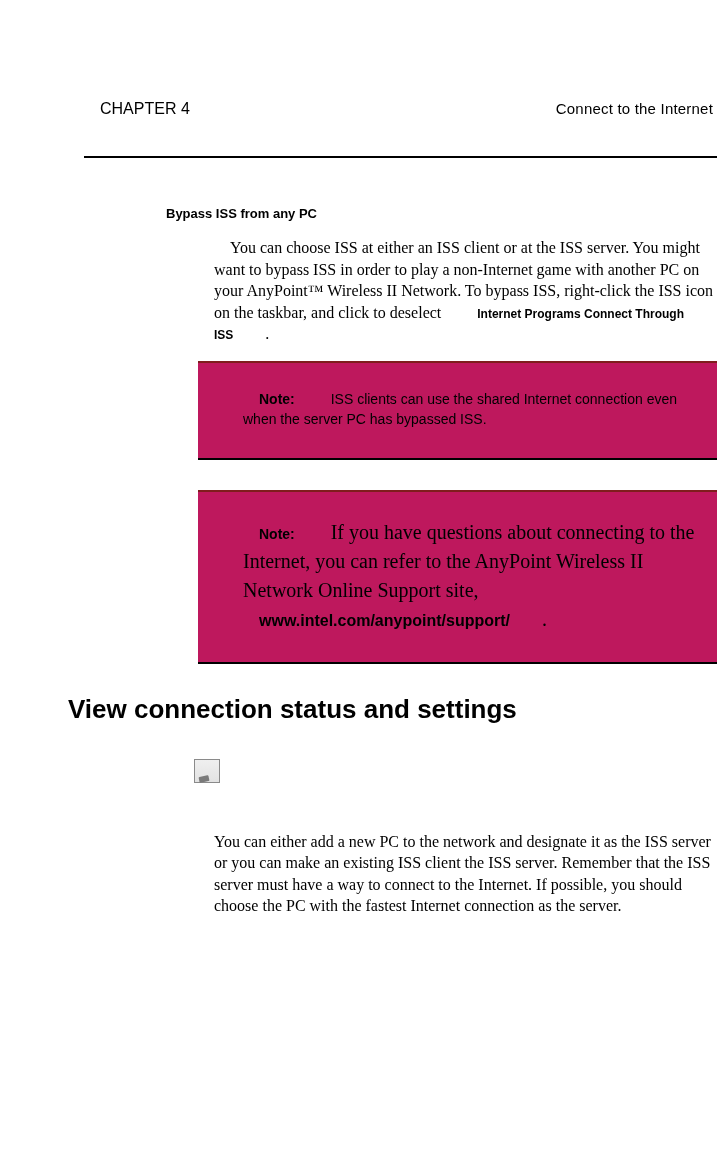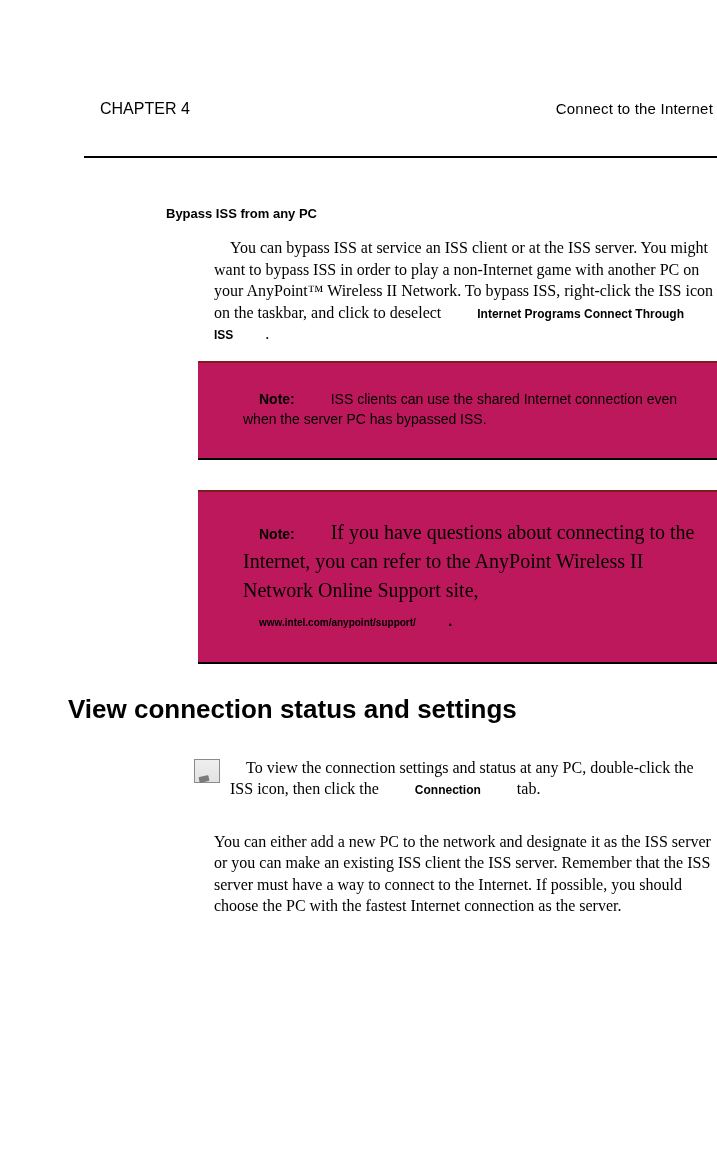--- a/index.html
+++ b/index.html
@@ -11,21 +11,21 @@
   .content-col { margin-left: 130px; margin-right: 10px; }
   .h3 { font-family: Arial, Helvetica, sans-serif; font-weight: 700; font-size: 13px; margin-left: 98px; margin-bottom: 14px; }
   .h2 { font-family: Liberation Sans, sans-serif; font-weight: 700; font-size: 26px; margin-top: 22px; margin-bottom: 16px; margin-left: 0; }
   .body-p { font-size: 16px; line-height: 1.35; margin-bottom: 16px; }
   .body-p .sans-bold { font-family: Arial, Helvetica, sans-serif; font-weight: 700; font-size: 12px; }
   .note-box { background: #be185d; border-top: 2px solid #7f1d1d; border-bottom: 2px solid #000; padding: 10px 14px 12px 29px; margin: 14px 0 30px 0; }
   .note-box.tight { margin-bottom: 20px; }
   .note-text { font-family: Arial, Helvetica, sans-serif; font-size: 14px; line-height: 1.45; }
   .note-text .serif { font-family: "Times New Roman", Times, serif; font-size: 20px; }
   .note-label { font-family: Arial, Helvetica, sans-serif; font-weight: 700; font-size: 14px; }
-  .inner-sans-bold { font-family: Arial, Helvetica, sans-serif; font-weight: 700; font-size: 10px; }
+  .inner-sans-bold { font-family: Arial, Helvetica, sans-serif; font-weight: 700; font-size: 16px; }
   .icon-row { display: flex; align-items: flex-start; }
   .icon-row .icon-slot { width: 30px; flex: 0 0 30px; margin-left: -36px; margin-right: 6px; margin-top: 2px; }
   .iss-icon-box { width: 26px; height: 24px; border: 1px solid #8a8a8a; background: linear-gradient(#efefef,#e2e2e2); display:flex; align-items:center; justify-content:center; }
   .iss-icon-glyph { width: 18px; height: 18px; border-radius: 50%; background: radial-gradient(circle at 35% 35%, #cfe0ff 8%, #7aa0d8 40%, #3a5f99 70%); position: relative; }
   .iss-icon-glyph::after { content:""; position:absolute; right:-2px; bottom:-2px; width:10px; height:6px; background:#7a7a7a; border-radius:1px; transform: rotate(-12deg); }
   .page-num { position: absolute; left: 20px; bottom: 4px; font-family: Arial, Helvetica, sans-serif; font-size: 13px; }
 </style>
 </head>
 <body>
 
@@ -37,21 +37,21 @@
   </div>
   <div class="header-rule"></div>
 
   <div style="height:16px;"></div>
 
   <div class="h3">Bypass ISS from any PC</div>
 
   <div class="content-col">
 
     <p class="body-p">
-      <span>You can bypass ISS at service an ISS client or at the ISS server. You might want to bypass ISS in order to play a non-Internet game with another PC on your AnyPoint™ Wireless II Network. To bypass ISS, right-click the ISS icon on the taskbar, and click to deselect </span><span class="sans-bold">Internet Programs Connect Through ISS</span><span>.</span>
+      <span>You can choose ISS at either an ISS client or at the ISS server. You might want to bypass ISS in order to play a non-Internet game with another PC on your AnyPoint™ Wireless II Network. To bypass ISS, right-click the ISS icon on the taskbar, and click to deselect </span><span class="sans-bold">Internet Programs Connect Through ISS</span><span>.</span>
     </p>
 
     <div class="note-box">
       <p class="note-text">
         <span class="note-label">Note:  </span><span>ISS clients can use the shared Internet connection even when the server PC has bypassed ISS.</span>
       </p>
     </div>
 
     <div class="note-box">
       <p class="note-text">
@@ -65,23 +65,20 @@
 
   <div class="h2">View connection status and settings</div>
 
   <div class="content-col">
     <div class="icon-row">
       <div class="icon-slot">
         <div class="iss-icon-box">
           <div class="iss-icon-glyph"></div>
         </div>
       </div>
-      <p class="body-p" style="margin-bottom:10px;">
-        <span>To view the connection settings and status at any PC, double-click the ISS icon, then click the </span><span class="sans-bold">Connection</span><span> tab.</span>
-      </p>
     </div>
   </div>
 
 
   <div class="content-col">
     <p class="body-p">You can either add a new PC to the network and designate it as the ISS server or you can make an existing ISS client the ISS server. Remember that the ISS server must have a way to connect to the Internet. If possible, you should choose the PC with the fastest Internet connection as the server.</p>
   </div>
 
   <div class="page-num">36</div>
 </div>

